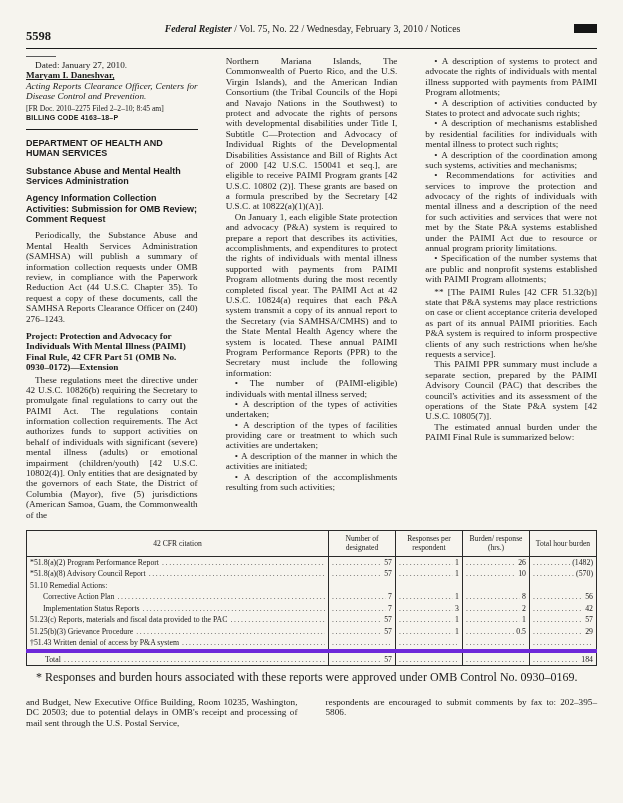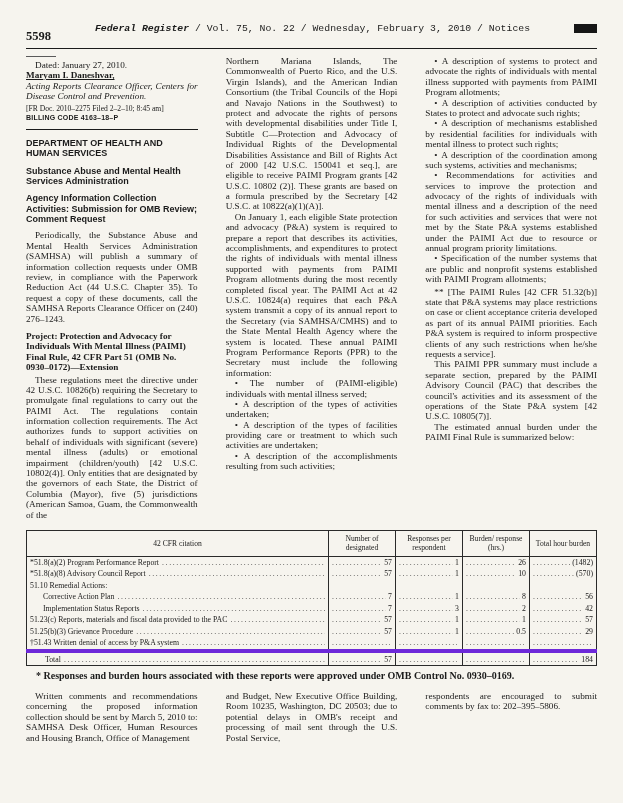--- a/index.html
+++ b/index.html
@@ -5,21 +5,21 @@
   html,body{margin:0;padding:0;background:#d9d7d1;}
   .page{
     width:623px;height:803px;box-sizing:border-box;overflow:hidden;
     background:#f6f4ee;color:#1b1b1b;
     font-family:"Liberation Serif","DejaVu Serif",serif;
     padding:12px 26px 8px;position:relative;
   }
   
   .masthead{display:flex;align-items:center;border-bottom:1.6px solid #1b1b1b;padding-bottom:4px;}
   .pagenum{font-weight:bold;font-size:12.5px;margin-top:17px;}
-  .mast-title{flex:1;text-align:center;font-size:9.8px;white-space:nowrap;overflow:hidden;font-family:Liberation Mono, monospace;}
+  .mast-title{flex:1;text-align:center;font-size:9.8px;white-space:nowrap;overflow:hidden;}
   .mast-title .fr{font-weight:bold;font-style:italic;}
   .black-box{width:23px;height:9px;background:#161616;flex:none;}
   
   .cols{display:flex;gap:28px;margin-top:7px;}
   .col{flex:1;min-width:0;font-size:9.2px;line-height:1.13;text-align:justify;hyphens:auto;}
   .col p{margin:0;}
   .ind{text-indent:9px;}
   .stub-rule{width:30px;border-top:1px solid #5a5a5a;margin:0 0 3px;}
   .sig-name{font-weight:bold;text-decoration:underline;}
   .sig-title{font-style:italic;}
@@ -40,21 +40,21 @@
   .cellflex{display:flex;align-items:baseline;min-width:0;}
   .ct{white-space:nowrap;flex:none;}
   .ld,.nd{flex:1;min-width:4px;overflow:hidden;white-space:nowrap;color:#2e2e2e;}
   .ld{margin-left:3px;}
   .ld::before,.nd::before{content:"....................................................................................................................";letter-spacing:1.6px;}
   .nv{flex:none;padding-left:2px;white-space:nowrap;}
   tr.indent .ct{padding-left:13px;}
   tr.noleader .ld::before,tr.noleader .nd::before{content:"";}
   tr.total td{border-top:4px solid #6d28d9;padding-top:2px;}
   tr.total .ct{padding-left:15px;}
-  .table-foot{font-size:10px;margin-top:4px;text-indent:10px;font-weight:bold;}
+  .table-foot{font-size:12px;margin-top:4px;text-indent:10px;}
   
   .bottom{margin-top:9px;}
 </style>
 </head>
 <body>
 
 <div class="page">
 
   <header class="masthead">
     <span class="pagenum">5598</span>
@@ -81,20 +81,21 @@
     </section>
 
     <section class="col">
       <p>Northern Mariana Islands, The Commonwealth of Puerto Rico, and the U.S. Virgin Islands), and the American Indian Consortium (the Tribal Councils of the Hopi and Navajo Nations in the Southwest) to protect and advocate the rights of persons with developmental disabilities under Title I, Subtitle C—Protection and Advocacy of Individual Rights of the Developmental Disabilities Assistance and Bill of Rights Act of 2000 [42 U.S.C. 150041 et seq.], are eligible to receive PAIMI Program grants [42 U.S.C. 10802 (2)]. These grants are based on a formula prescribed by the Secretary [42 U.S.C. at 10822(a)(1)(A)].</p>
       <p class="ind">On January 1, each eligible State protection and advocacy (P&amp;A) system is required to prepare a report that describes its activities, accomplishments, and expenditures to protect the rights of individuals with mental illness supported with payments from PAIMI Program allotments during the most recently completed fiscal year. The PAIMI Act at 42 U.S.C. 10824(a) requires that each P&amp;A system transmit a copy of its annual report to the Secretary (via SAMHSA/CMHS) and to the State Mental Health Agency where the system is located. These annual PAIMI Program Performance Reports (PPR) to the Secretary must include the following information:</p>
       <div>
 
       <p class="bullet">The number of (PAIMI-eligible) individuals with mental illness served;</p>
           <p class="bullet">A description of the types of activities undertaken;</p>
           <p class="bullet">A description of the types of facilities providing care or treatment to which such activities are undertaken;</p>
+          <p class="bullet">A description of the manner in which the activities are initiated;</p>
           <p class="bullet">A description of the accomplishments resulting from such activities;</p>
         </div>
     </section>
 
     <section class="col">
       <div>
 
       <p class="bullet">A description of systems to protect and advocate the rights of individuals with mental illness supported with payments from PAIMI Program allotments;</p>
           <p class="bullet">A description of activities conducted by States to protect and advocate such rights;</p>
           <p class="bullet">A description of mechanisms established by residential facilities for individuals with mental illness to protect such rights;</p>
@@ -424,23 +425,20 @@
             </div>
           </td>
         </tr>
       </tbody>
   </table>
 
   <p class="table-foot">* Responses and burden hours associated with these reports were approved under OMB Control No. 0930–0169.</p>
 
   <div class="cols bottom">
     <section class="col">
-      <p class="ind">Written comments and recommendations concerning the proposed information collection should be sent by March 5, 2010 to: SAMHSA Desk Officer, Human Resources and Housing Branch, Office of Management</p>
-    </section>
-    <section class="col">
       <p>and Budget, New Executive Office Building, Room 10235, Washington, DC 20503; due to potential delays in OMB's receipt and processing of mail sent through the U.S. Postal Service,</p>
     </section>
     <section class="col">
       <p>respondents are encouraged to submit comments by fax to: 202–395–5806.</p>
     </section>
   </div>
 
 </div>
 
 </body></html>

